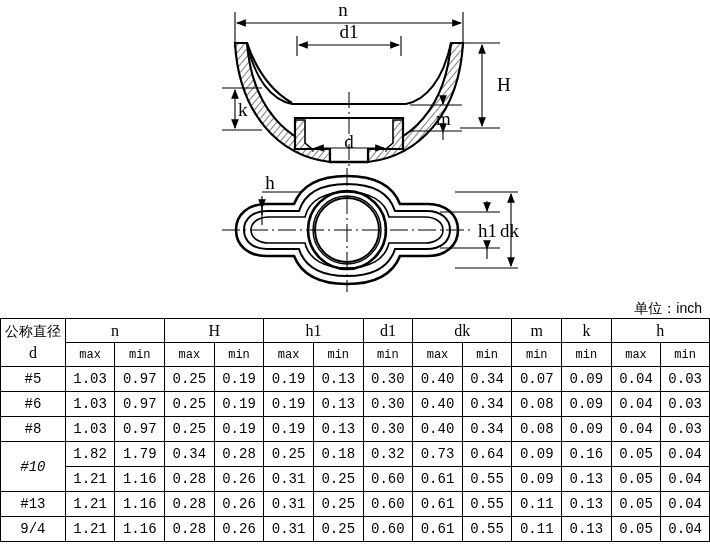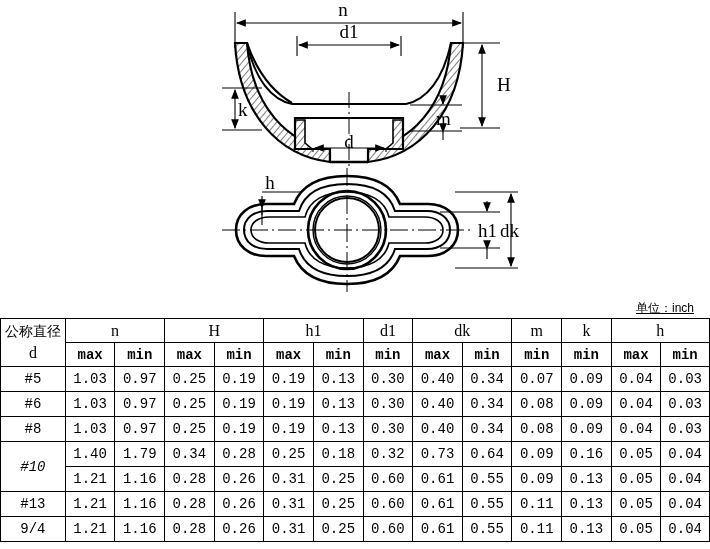--- a/index.html
+++ b/index.html
@@ -23,27 +23,26 @@
   }
   #drawing svg { display: block; }
 
   .dimlabel {
     font-family: "Liberation Serif", "DejaVu Serif", serif;
     font-size: 19px;
     fill: #000;
   }
   .unit-note {
     position: absolute;
-    right: 16px;
+    right: 8px;
     top: 300px;
     font-family: "Liberation Sans", sans-serif;
-    font-size: 12px;
+    font-size: 14px;
     letter-spacing: 0px;
     white-space: nowrap;
-    text-decoration: underline;
   }
 
   
   #table-wrap {
     position: absolute;
     left: 0;
     top: 318px;
     width: 710px;
   }
   table.dimtable {
@@ -64,23 +63,23 @@
     background: #fff;
   }
   table.dimtable th.grp {
     font-family: "Liberation Serif", "DejaVu Serif", serif;
     font-size: 16px;
     height: 24px;
     font-weight: normal;
   }
   table.dimtable th.sub {
     font-family: "Liberation Mono", "DejaVu Sans Mono", monospace;
-    font-size: 14px;
+    font-size: 12px;
     height: 24px;
-    font-weight: bold;
+    font-weight: normal;
   }
   table.dimtable th.cornercell {
     font-family: "Liberation Sans", sans-serif;
     font-size: 14px;
     font-weight: normal;
     line-height: 1.45;
     padding: 1px 0;
   }
   table.dimtable th.cornercell .cc-d {
     font-family: "Liberation Serif", "DejaVu Serif", serif;
@@ -331,21 +330,21 @@
           <td>0.30</td>
           <td>0.40</td>
           <td>0.34</td>
           <td>0.08</td>
           <td>0.09</td>
           <td>0.04</td>
           <td>0.03</td>
         </tr>
         <tr>
           <td class="sizecell tall" rowspan="2">#10</td>
-          <td>1.40</td>
+          <td>1.82</td>
           <td>1.79</td>
           <td>0.34</td>
           <td>0.28</td>
           <td>0.25</td>
           <td>0.18</td>
           <td>0.32</td>
           <td>0.73</td>
           <td>0.64</td>
           <td>0.09</td>
           <td>0.16</td>

